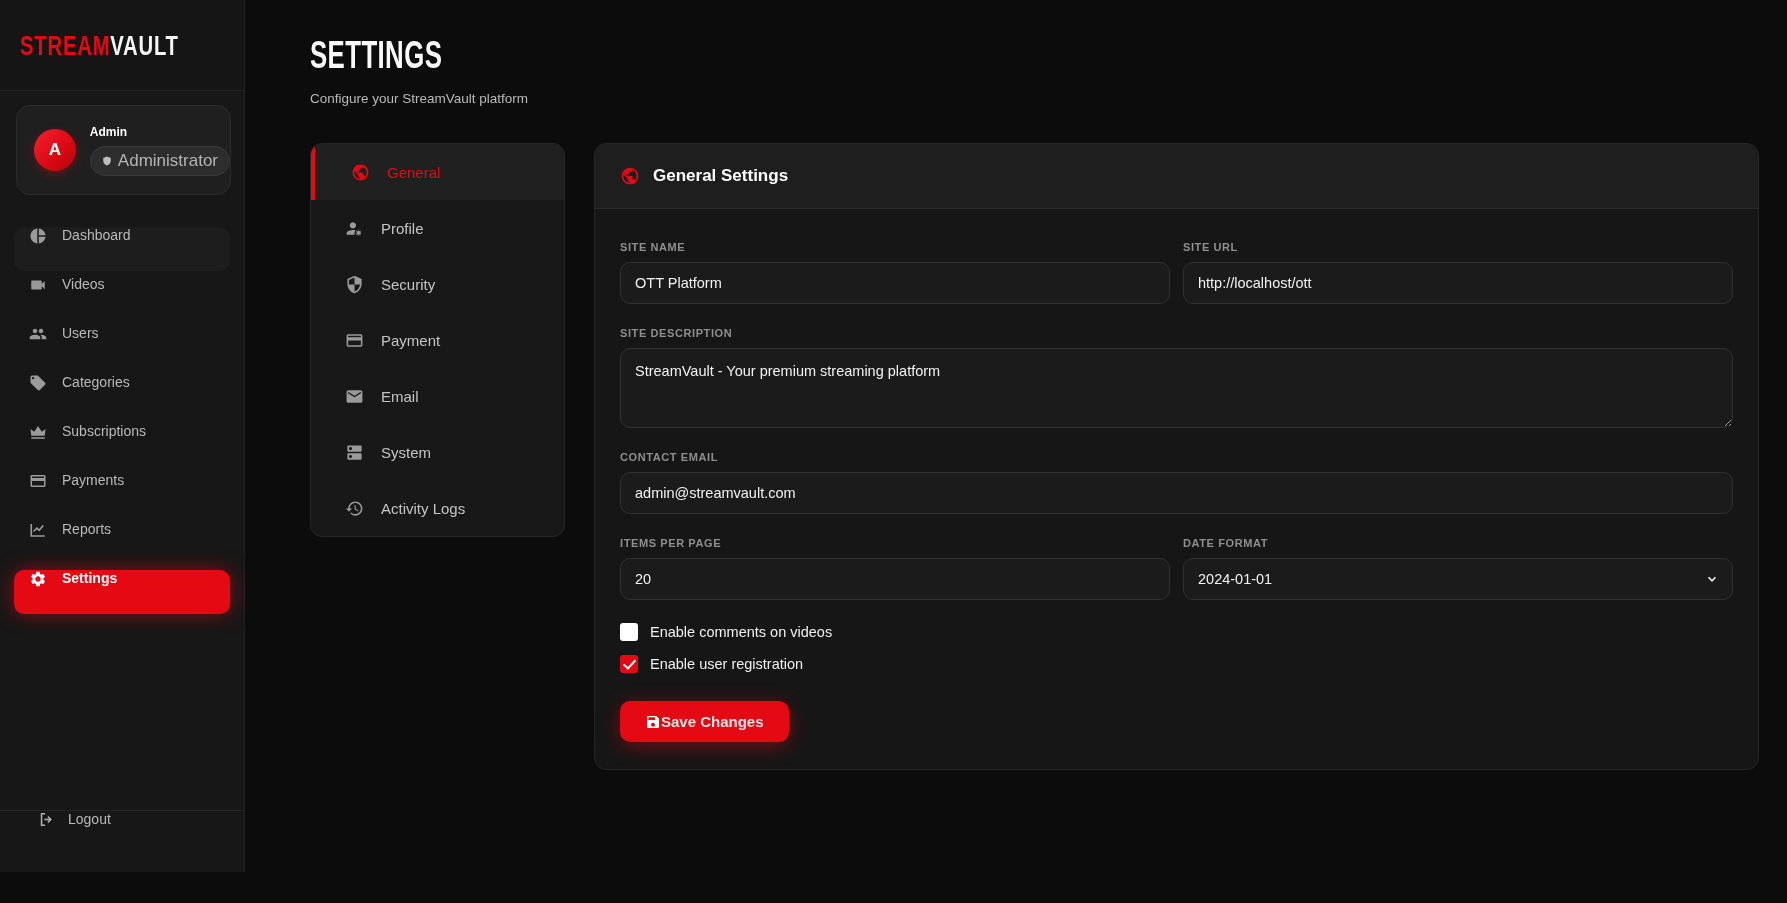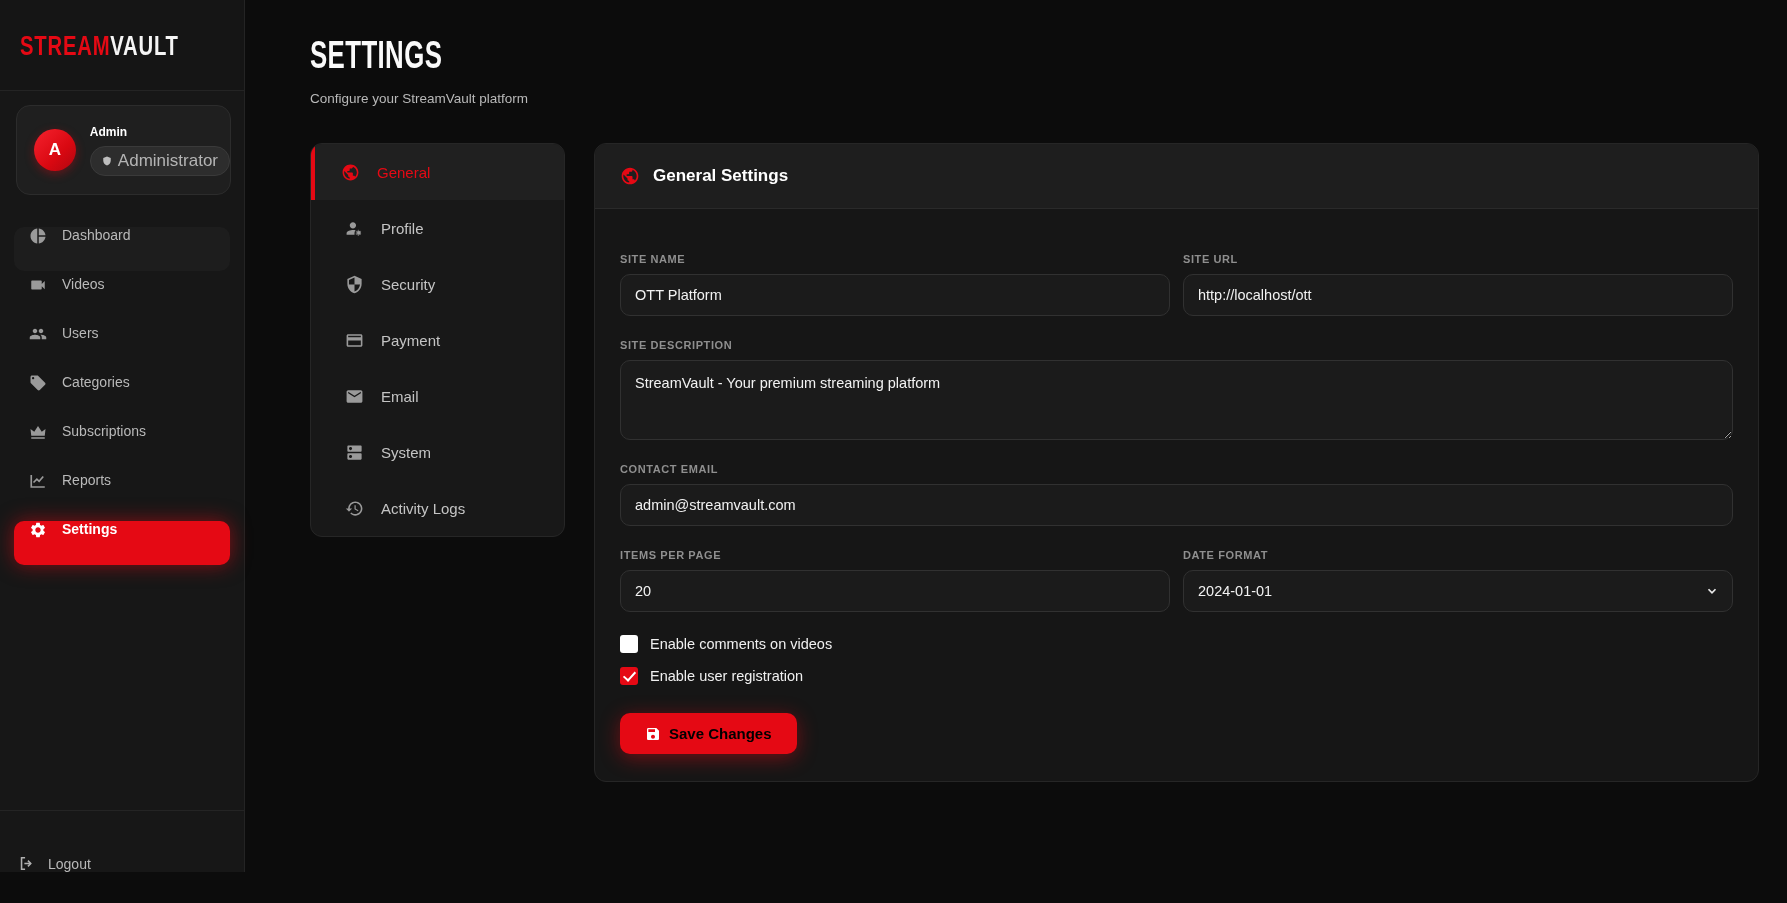--- a/index.html
+++ b/index.html
@@ -56,21 +56,21 @@
   .nav-item.subtle { background:#1d1d1d; }
   .nav-item.active {
     background:#e50914; color:#fff; font-weight:bold;
     box-shadow:0 0 20px rgba(229,9,20,.55);
   }
   .nav-item.active .icon { color:#fff; }
 
   .sidebar-spacer { flex:1; }
   .logout-row {
     border-top:1px solid #242424; height:62px; display:flex;
-    align-items:flex-end; gap:13px; padding-left:18px;
+    align-items:flex-start; gap:13px; padding-left:38px;
     color:#b9b9b9; font-size:14px; cursor:pointer;
   }
   .logout-row .icon { color:#b0b0b0; width:17px; height:17px; }
 
   
   .main { flex:1; padding:36px 28px 0 65px; }
   .page-title {
     font-size:34px; font-weight:bold; color:#fafafa; letter-spacing:.5px;
     transform:scaleX(.76) scaleY(1.12); transform-origin:left center; white-space:nowrap;
   }
@@ -83,38 +83,38 @@
     width:255px; flex:0 0 auto; background:#181818; border:1px solid #262626;
     border-radius:12px; overflow:hidden; align-self:flex-start;
   }
   .tab-item {
     height:56px; display:flex; align-items:center; gap:17px;
     padding-left:30px; font-size:15px; color:#c4c4c4; cursor:pointer;
     border-left:4px solid transparent;
   }
   .tab-item .icon { color:#9a9a9a; width:19px; height:19px; }
   .tab-item.active {
-    background:#202020; border-left-color:#e50914; color:#e50914; padding-left:26px;
+    background:#202020; border-left-color:#e50914; color:#e50914; padding-left:36px;
   }
   .tab-item.active .icon { color:#e50914; }
 
   
   .panel {
     flex:1; background:#161616; border:1px solid #262626; border-radius:12px;
     overflow:hidden; align-self:flex-start;
   }
   .panel-header {
     height:65px; background:#1e1e1e; border-bottom:1px solid #2a2a2a;
     display:flex; align-items:center; gap:13px; padding-left:25px;
   }
   .panel-header .icon { color:#e50914; width:20px; height:20px; }
   .panel-title { font-size:17px; font-weight:bold; color:#fff; }
 
   .panel-body { padding:32px 25px 27px 25px; }
-  .grid-2 { display:grid; grid-template-columns:1fr 1fr; gap:13px;margin-top:12px; }
+  .grid-2 { display:grid; grid-template-columns:1fr 1fr; gap:13px; }
   .field { margin-bottom:23px; }
   .field-label {
     display:block; font-size:11px; color:#8f8f8f; letter-spacing:.6px;
     text-transform:uppercase; margin-bottom:9px; font-weight:bold;
   }
   .text-input, .text-area, .select-input {
     width:100%; background:#1b1b1b; border:1px solid #313131; border-radius:10px;
     color:#f2f2f2; font-size:14.5px; font-family:"Liberation Sans", sans-serif;
     padding:12px 14px; outline:none; display:block;
   }
@@ -132,22 +132,22 @@
   }
   .checkbox[data-checked="true"] { background:#e50914; }
   .checkbox[data-checked="false"] { background:#ffffff; }
   .checkbox[data-checked="true"]::after {
     content:""; position:absolute; left:6px; top:2px; width:5px; height:10px;
     border:solid #fff; border-width:0 2.5px 2.5px 0; transform:rotate(42deg);
   }
   .checkbox-label { font-size:14.5px; color:#f0f0f0; }
 
   .save-btn {
-    margin-top:14px; display:inline-flex; align-items:center; gap:8px;
-    background:#e50914; color:#000000; border:none; border-radius:10px;
+    margin-top:14px; display:inline-flex; align-items:center; gap:0;
+    background:#e50914; color:#e5e5e5; border:none; border-radius:10px;
     padding:12px 25px; font-size:15px; font-weight:bold; cursor:pointer;
     font-family:"Liberation Sans", sans-serif;
     box-shadow:0 4px 20px rgba(229,9,20,.45);
   }
   .save-btn .icon { width:16px; height:16px; color:#fff; }
 </style>
 </head>
 <body>
 
 <aside class="sidebar">
@@ -193,20 +193,26 @@
       <svg class="icon" viewBox="0 0 24 24" fill="currentColor">
           <path d="M21.41 11.58l-9-9C12.05 2.22 11.55 2 11 2H4c-1.1 0-2 .9-2 2v7c0 .55.22 1.05.59 1.42l9 9c.36.36.86.58 1.41.58.55 0 1.05-.22 1.41-.59l7-7c.37-.36.59-.86.59-1.41 0-.55-.23-1.06-.59-1.42zM5.5 7C4.67 7 4 6.33 4 5.5S4.67 4 5.5 4 7 4.67 7 5.5 6.33 7 5.5 7z"></path>
         </svg>
       <span>Categories</span>
     </div>
     <div class="nav-item">
       <svg class="icon" viewBox="0 0 24 24" fill="currentColor">
           <path d="M3 19h18v2H3v-2zm0-2h18l1-9-5 3.5L12 4 7 11.5 2 8l1 9z"></path>
         </svg>
       <span>Subscriptions</span>
+    </div>
+    <div class="nav-item">
+      <svg class="icon" viewBox="0 0 24 24" fill="currentColor">
+          <path d="M20 4H4c-1.11 0-1.99.89-1.99 2L2 18c0 1.11.89 2 2 2h16c1.11 0 2-.89 2-2V6c0-1.11-.89-2-2-2zm0 14H4v-6h16v6zm0-10H4V6h16v2z"></path>
+        </svg>
+      <span>Payments</span>
     </div>
     <div class="nav-item">
       <svg class="icon" viewBox="0 0 24 24" fill="none" stroke="currentColor" stroke-width="2.2">
           <path d="M3 4v16h18"></path>
           <path d="M6 14l4.5-4.5 3 3L19 6"></path>
         </svg>
       <span>Reports</span>
     </div>
     <div class="nav-item active">
       <svg class="icon" viewBox="0 0 24 24" fill="currentColor">

